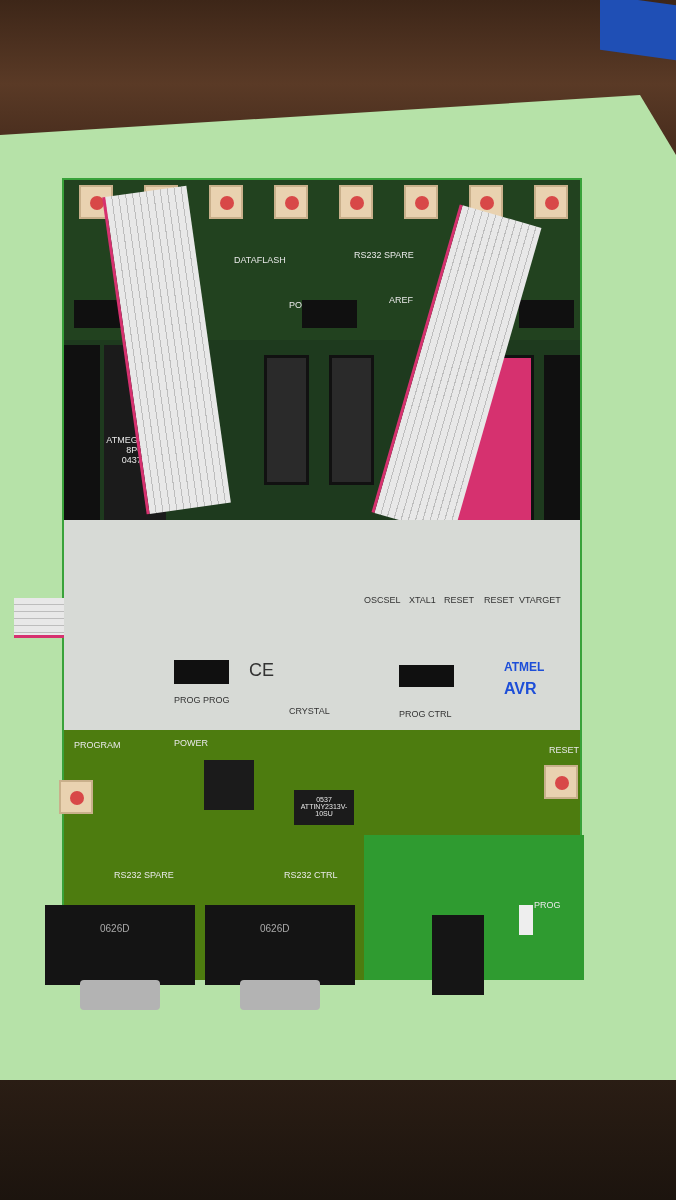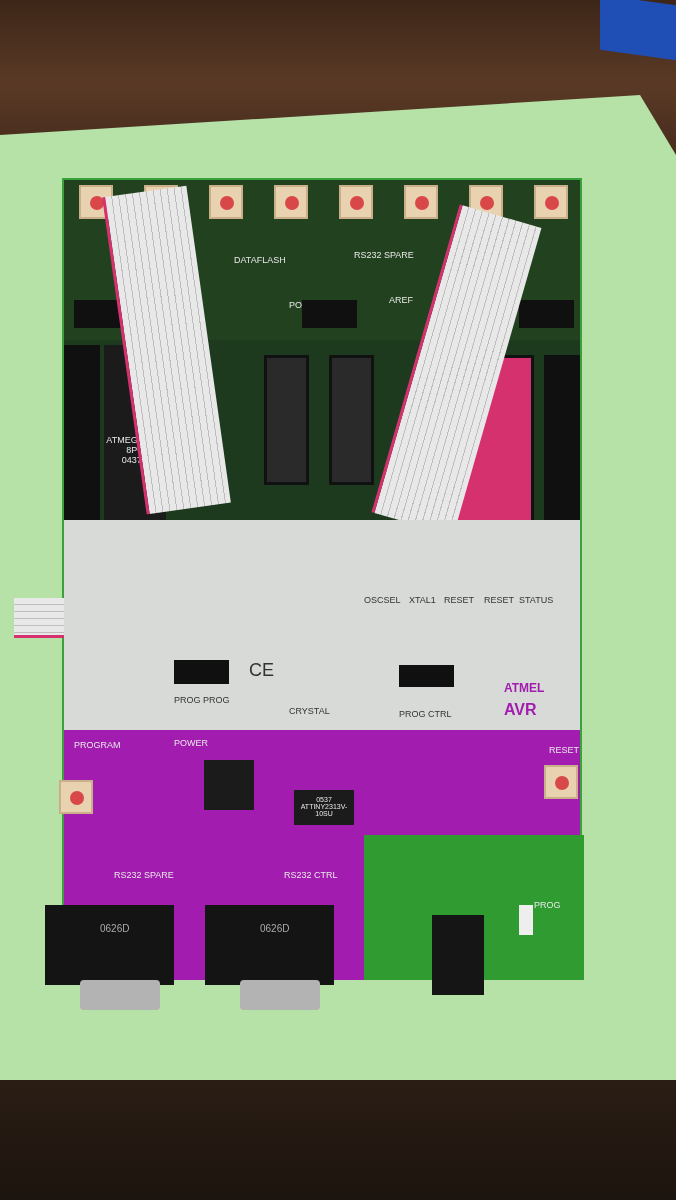--- a/index.html
+++ b/index.html
@@ -9,35 +9,35 @@
     background: linear-gradient(180deg, #3d2618 0%, #5a3a26 60%, #4a2e1e 100%); }
   .wood-bottom { position: absolute; left: 0; top: 1080px; width: 676px; height: 120px;
     background: linear-gradient(180deg, #2a1d14 0%, #1c140e 100%); }
   .blue-corner { position: absolute; left: 600px; top: 0; width: 76px; height: 55px; background: #1f4fb5; transform: skewY(8deg); }
   .paper { position: absolute; left: 0; top: 95px; width: 676px; height: 1035px;
     background: #b6e2a8; clip-path: polygon(0 40px, 640px 0, 676px 60px, 676px 1000px, 0 1035px); }
   .pcb { position: absolute; left: 62px; top: 178px; width: 520px; height: 800px; background: #1e3a1e;
     border: 2px solid #39a23a; }
   .pcb-top { position: absolute; left: 0; top: 0; width: 100%; height: 160px; background: #22421f; }
   .silk-mid { position: absolute; left: 0; top: 340px; width: 100%; height: 210px; background: #d7dad6; }
-  .pcb-bottom { position: absolute; left: 0; top: 550px; width: 100%; height: 250px; background: #a21caf; }
+  .pcb-bottom { position: absolute; left: 0; top: 550px; width: 100%; height: 250px; background: #4d7c0f; }
   .power-zone { position: absolute; left: 300px; top: 105px; width: 220px; height: 145px; background: #2f9b30; }
   .btn { position: absolute; width: 34px; height: 34px; background: #e9d2b0; border: 2px solid #c9b08b; }
   .btn::after { content: ""; position: absolute; left: 9px; top: 9px; width: 14px; height: 14px; border-radius: 50%; background: #d84848; }
   .header { position: absolute; background: #101010; }
   .socket { position: absolute; border: 3px solid #111; background: #2a2a2a; }
   .pink { background: #d6316f; }
   .blueb { background: #1f7fd0; }
   .chip { position: absolute; background: #1b1b1b; color: #e8e8e8; font-size: 9px; text-align: center; }
   .ribbon { position: absolute; background: repeating-linear-gradient(90deg,#e8e8e8 0 6px,#bdbdbd 6px 7px); border-left: 3px solid #d6316f; }
   .ribbon-h { position: absolute; background: repeating-linear-gradient(180deg,#e8e8e8 0 6px,#bdbdbd 6px 7px); border-bottom: 3px solid #d6316f; }
   .label { position: absolute; font-size: 9px; color: #e8e8e8; white-space: nowrap; }
   .label.dark { color: #333; }
-  .label.blue { color: #a21caf; font-weight: bold; margin-top: 21px; }
-  .db9 { position: absolute; width: 129px; height: 80px; background: #141414; }
+  .label.blue { color: #1d4ed8; font-weight: bold; }
+  .db9 { position: absolute; width: 150px; height: 80px; background: #141414; }
   .db9 .shell { position: absolute; left: 35px; bottom: -25px; width: 80px; height: 30px; background: #b3b3b3; border-radius: 4px; }
   .db9 .code { position: absolute; left: 55px; top: 18px; font-size: 10px; color: #aaa; }
 </style>
 </head>
 <body>
 
 <div class="wood-top"></div>
 <div class="blue-corner"></div>
 <div class="paper"></div>
 <div class="wood-bottom"></div>
@@ -75,21 +75,21 @@
 
   <div class="ribbon" style="left:60px;top:10px;width:85px;height:320px;transform:rotate(-8deg)"></div>
   <div class="ribbon" style="left:350px;top:30px;width:85px;height:320px;transform:rotate(16deg)"></div>
   <div class="ribbon-h" style="left:-50px;top:418px;width:370px;height:40px"></div>
 
   <div class="silk-mid">
     <span class="label dark" style="left:300px;top:75px">OSCSEL</span>
     <span class="label dark" style="left:345px;top:75px">XTAL1</span>
     <span class="label dark" style="left:380px;top:75px">RESET</span>
     <span class="label dark" style="left:420px;top:75px">RESET</span>
-    <span class="label dark" style="left:455px;top:75px">STATUS</span>
+    <span class="label dark" style="left:455px;top:75px">VTARGET</span>
     <div class="header" style="left:110px;top:140px;width:55px;height:24px"></div>
     <span class="label dark" style="left:110px;top:175px">PROG PROG</span>
     <span class="label dark" style="left:185px;top:140px;font-size:18px">CE</span>
     <span class="label dark" style="left:225px;top:186px">CRYSTAL</span>
     <div class="header" style="left:335px;top:145px;width:55px;height:22px"></div>
     <span class="label dark" style="left:335px;top:189px">PROG CTRL</span>
     <span class="label blue" style="left:440px;top:140px;font-size:12px">ATMEL</span>
     <span class="label blue" style="left:440px;top:160px;font-size:16px">AVR</span>
   </div>
 

